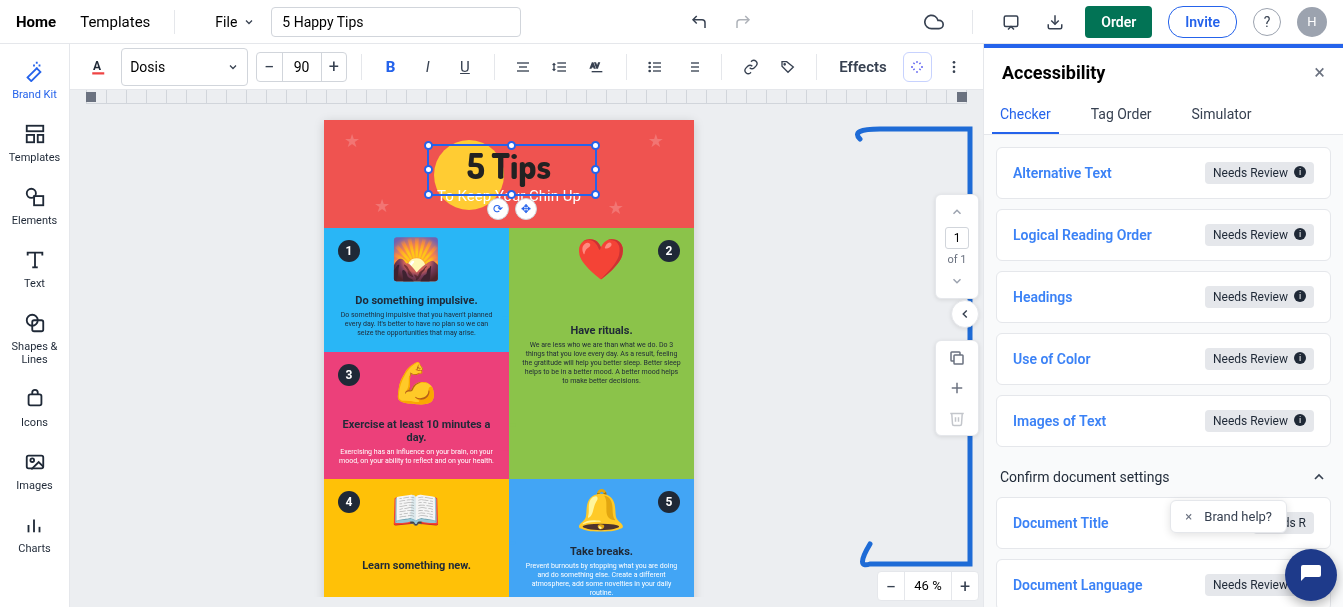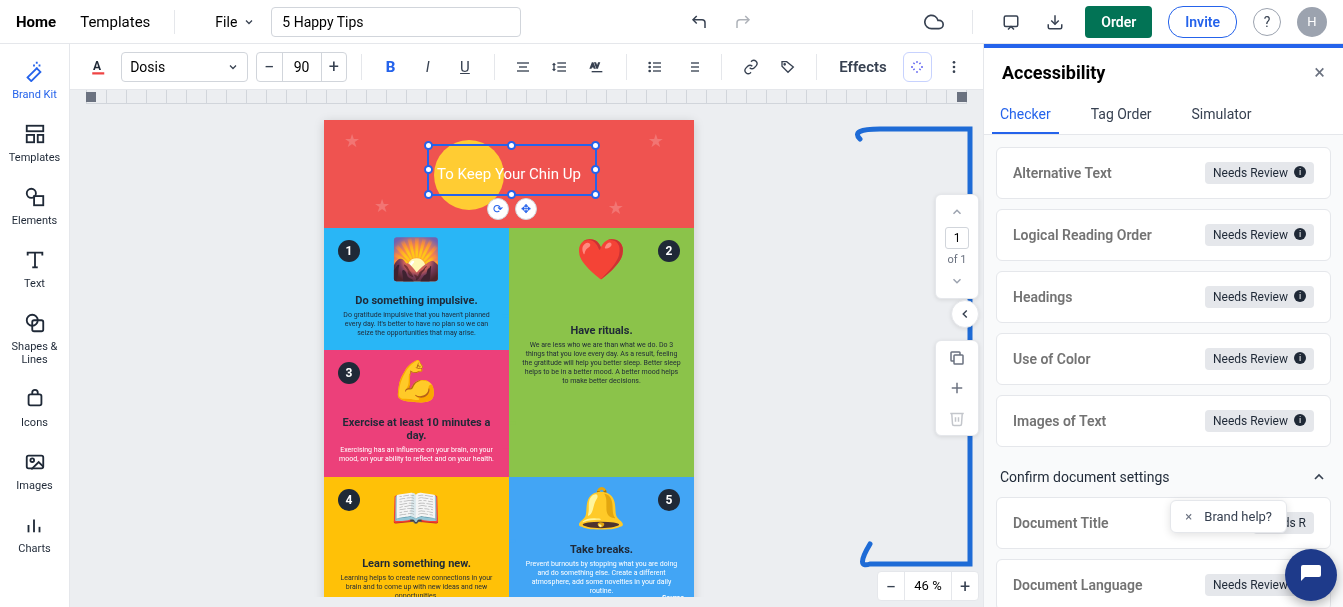--- a/index.html
+++ b/index.html
@@ -29,21 +29,21 @@
 .side-item .ic { width: 26px; height: 26px; display: flex; align-items: center; justify-content: center; }
 .side-item.active { color: #2563eb; }
 .side-item.active .ic svg { stroke: #2563eb; }
 
 
 #center { flex: 1; position: relative; background: #eceef1; }
 #format-bar { position: absolute; top: 0; left: 0; right: 0; height: 46px; background: #fff; border-bottom: 1px solid #e5e7eb; display: flex; align-items: center; padding: 0 14px; gap: 8px; }
 #format-bar .sep { width: 1px; height: 26px; background: #e5e7eb; margin: 0 6px; }
 .fmt-btn { width: 30px; height: 30px; display: flex; align-items: center; justify-content: center; border-radius: 4px; cursor: pointer; font-size: 15px; color: #374151; }
 .fmt-btn.active { color: #2563eb; font-weight: 700; }
-#font-select { width: 130px; height: 30px; border: 1px solid #d1d5db; border-radius: 4px; padding: 0 8px; font-size: 14px; display: flex; align-items: center; justify-content: space-between; cursor: pointer; }
+#font-select { width: 130px; height: 38px; border: 1px solid #d1d5db; border-radius: 4px; padding: 0 8px; font-size: 14px; display: flex; align-items: center; justify-content: space-between; cursor: pointer; }
 #font-size-group { display: flex; border: 1px solid #d1d5db; border-radius: 4px; height: 30px; overflow: hidden; }
 #font-size-group .pm { width: 26px; display: flex; align-items: center; justify-content: center; cursor: pointer; font-size: 18px; color: #374151; }
 #font-size-group input { width: 40px; border: none; border-left: 1px solid #d1d5db; border-right: 1px solid #d1d5db; text-align: center; font-size: 14px; }
 #ruler { position: absolute; top: 46px; left: 16px; right: 16px; height: 14px; background: repeating-linear-gradient(to right, #d1d5db 0 1px, transparent 1px 20px); border-bottom: 1px solid #d1d5db; }
 #ruler .handle { position: absolute; width: 10px; height: 10px; background: #6b7280; }
 #ruler .handle.left { left: 0; top: 2px; }
 #ruler .handle.right { right: 0; top: 2px; }
 
 #canvas-scroll { position: absolute; top: 60px; left: 16px; right: 56px; bottom: 10px; overflow: hidden; }
 #page { position: absolute; left: 238px; top: 16px; width: 370px; height: 495px; background: #fff; box-shadow: 0 2px 10px rgba(0,0,0,.15); }
@@ -92,21 +92,21 @@
 
 #right-panel { width: 360px; background: #fff; border-left: 1px solid #e5e7eb; position: relative; display: flex; flex-direction: column; }
 #right-panel .stripe { height: 4px; background: #2563eb; }
 #right-panel .head { padding: 12px 18px; display: flex; align-items: center; justify-content: space-between; }
 #right-panel .head h2 { font-size: 18px; font-weight: 700; }
 #right-panel .tabs { display: flex; border-bottom: 1px solid #e5e7eb; padding: 0 8px; gap: 24px; }
 #right-panel .tabs .tab { padding: 10px 8px; font-size: 14px; cursor: pointer; color: #374151; }
 #right-panel .tabs .tab.active { color: #2563eb; border-bottom: 2px solid #2563eb; }
 #right-panel .scroll { flex: 1; overflow-y: auto; padding: 12px; background: #f9fafb; }
 .issue-card { background: #fff; border: 1px solid #e5e7eb; border-radius: 6px; padding: 14px 16px; margin-bottom: 10px; display: flex; align-items: center; justify-content: space-between; cursor: pointer; }
-.issue-card .t { font-size: 14px; font-weight: 600; color: #737373; }
+.issue-card .t { font-size: 14px; font-weight: 600; color: #3b82f6; }
 .badge { background: #e5e7eb; color: #1f2937; font-size: 12px; padding: 4px 8px; border-radius: 4px; display: flex; align-items: flex-start; gap: 6px; }
 .badge .dot { width: 12px; height: 12px; border-radius: 50%; background: #1f2937; color: #fff; font-size: 9px; display: flex; align-items: center; justify-content: center; }
 .section-h { padding: 12px 4px; display: flex; align-items: center; justify-content: space-between; font-size: 14px; color: #1f2937; cursor: pointer; }
 
 
 #help-bubble { position: absolute; right: 56px; bottom: 74px; background: #fff; border: 1px solid #e5e7eb; border-radius: 6px; padding: 8px 14px; font-size: 13px; color: #374151; box-shadow: 0 2px 8px rgba(0,0,0,.12); display: flex; align-items: center; gap: 12px; }
 #help-bubble .x { cursor: pointer; color: #6b7280; }
 #chat-btn { position: absolute; right: 6px; bottom: 6px; width: 52px; height: 52px; border-radius: 50%; background: #1e3a8a; display: flex; align-items: center; justify-content: center; cursor: pointer; box-shadow: 0 4px 12px rgba(0,0,0,.3); }
 
 svg { display: block; }
@@ -350,20 +350,21 @@
       </div>
 
     <div id="canvas-scroll">
       <div id="page">
         <div class="head">
           <span class="star" style="top:10px;left:20px">★</span>
             <span class="star" style="top:10px;right:30px">★</span>
             <span class="star" style="bottom:10px;right:70px">★</span>
             <span class="star" style="bottom:12px;left:50px">★</span>
           <div class="sun"></div>
+          <div class="title">5 Tips</div>
           <div class="sub">To Keep Your Chin Up</div>
           <div id="sel-box">
             <div class="h tl"></div>
               <div class="h tr"></div>
               <div class="h bl"></div>
               <div class="h br"></div>
             <div class="h tm"></div>
               <div class="h bm"></div>
               <div class="h ml"></div>
               <div class="h mr"></div>
@@ -371,42 +372,41 @@
               <div class="c">⟳</div>
               <div class="c">✥</div>
             </div>
           </div>
         </div>
         <div class="grid">
           <div class="tile t1">
             <div class="num">1</div>
             <div class="ico">🌄</div>
             <div class="h">Do something impulsive.</div>
-            <div class="p">Do gratitude impulsive that you haven't planned every day. It's better to have no plan so we can seize the opportunities that may arise.</div>
+            <div class="p">Do something impulsive that you haven't planned every day. It's better to have no plan so we can seize the opportunities that may arise.</div>
             <div class="arrow" style="right:-14px;bottom:20px;color:#29b6f6">➔</div>
           </div>
           <div class="tile t2 rnum">
             <div class="num">2</div>
             <div class="ico">❤️</div>
             <div class="h" style="margin-top:86px">Have rituals.</div>
             <div class="p" style="color:#1f2937">We are less who we are than what we do. Do 3 things that you love every day. As a result, feeling the gratitude will help you better sleep. Better sleep helps to be in a better mood. A better mood helps to make better decisions.</div>
             <div class="arrow" style="left:-14px;bottom:40px;color:#8bc34a;transform:scaleX(-1)">➔</div>
           </div>
           <div class="tile t3">
             <div class="num">3</div>
             <div class="ico">💪</div>
             <div class="h">Exercise at least 10 minutes a day.</div>
             <div class="p" style="color:#fff">Exercising has an influence on your brain, on your mood, on your ability to reflect and on your health.</div>
             <div class="arrow" style="right:-14px;bottom:16px;color:#ec407a">➔</div>
           </div>
           <div class="tile t4">
             <div class="num">4</div>
             <div class="ico">📖</div>
             <div class="h" style="margin-top:70px">Learn something new.</div>
-            <div class="p">Learning helps to create new connections in your brain and to come up with new ideas and new opportunities.</div>
           </div>
           <div class="tile t5 rnum">
             <div class="num">5</div>
             <div class="ico">🔔</div>
             <div class="h">Take breaks.</div>
             <div class="p" style="color:#fff">Prevent burnouts by stopping what you are doing and do something else. Create a different atmosphere, add some novelties in your daily routine.</div>
             <div class="arrow" style="left:-14px;top:48px;color:#42a5f5;transform:scaleX(-1)">➔</div>
             <div style="position:absolute;bottom:6px;right:10px;font-size:7px;color:#fff;font-weight:700">Source</div>
           </div>
         </div>

